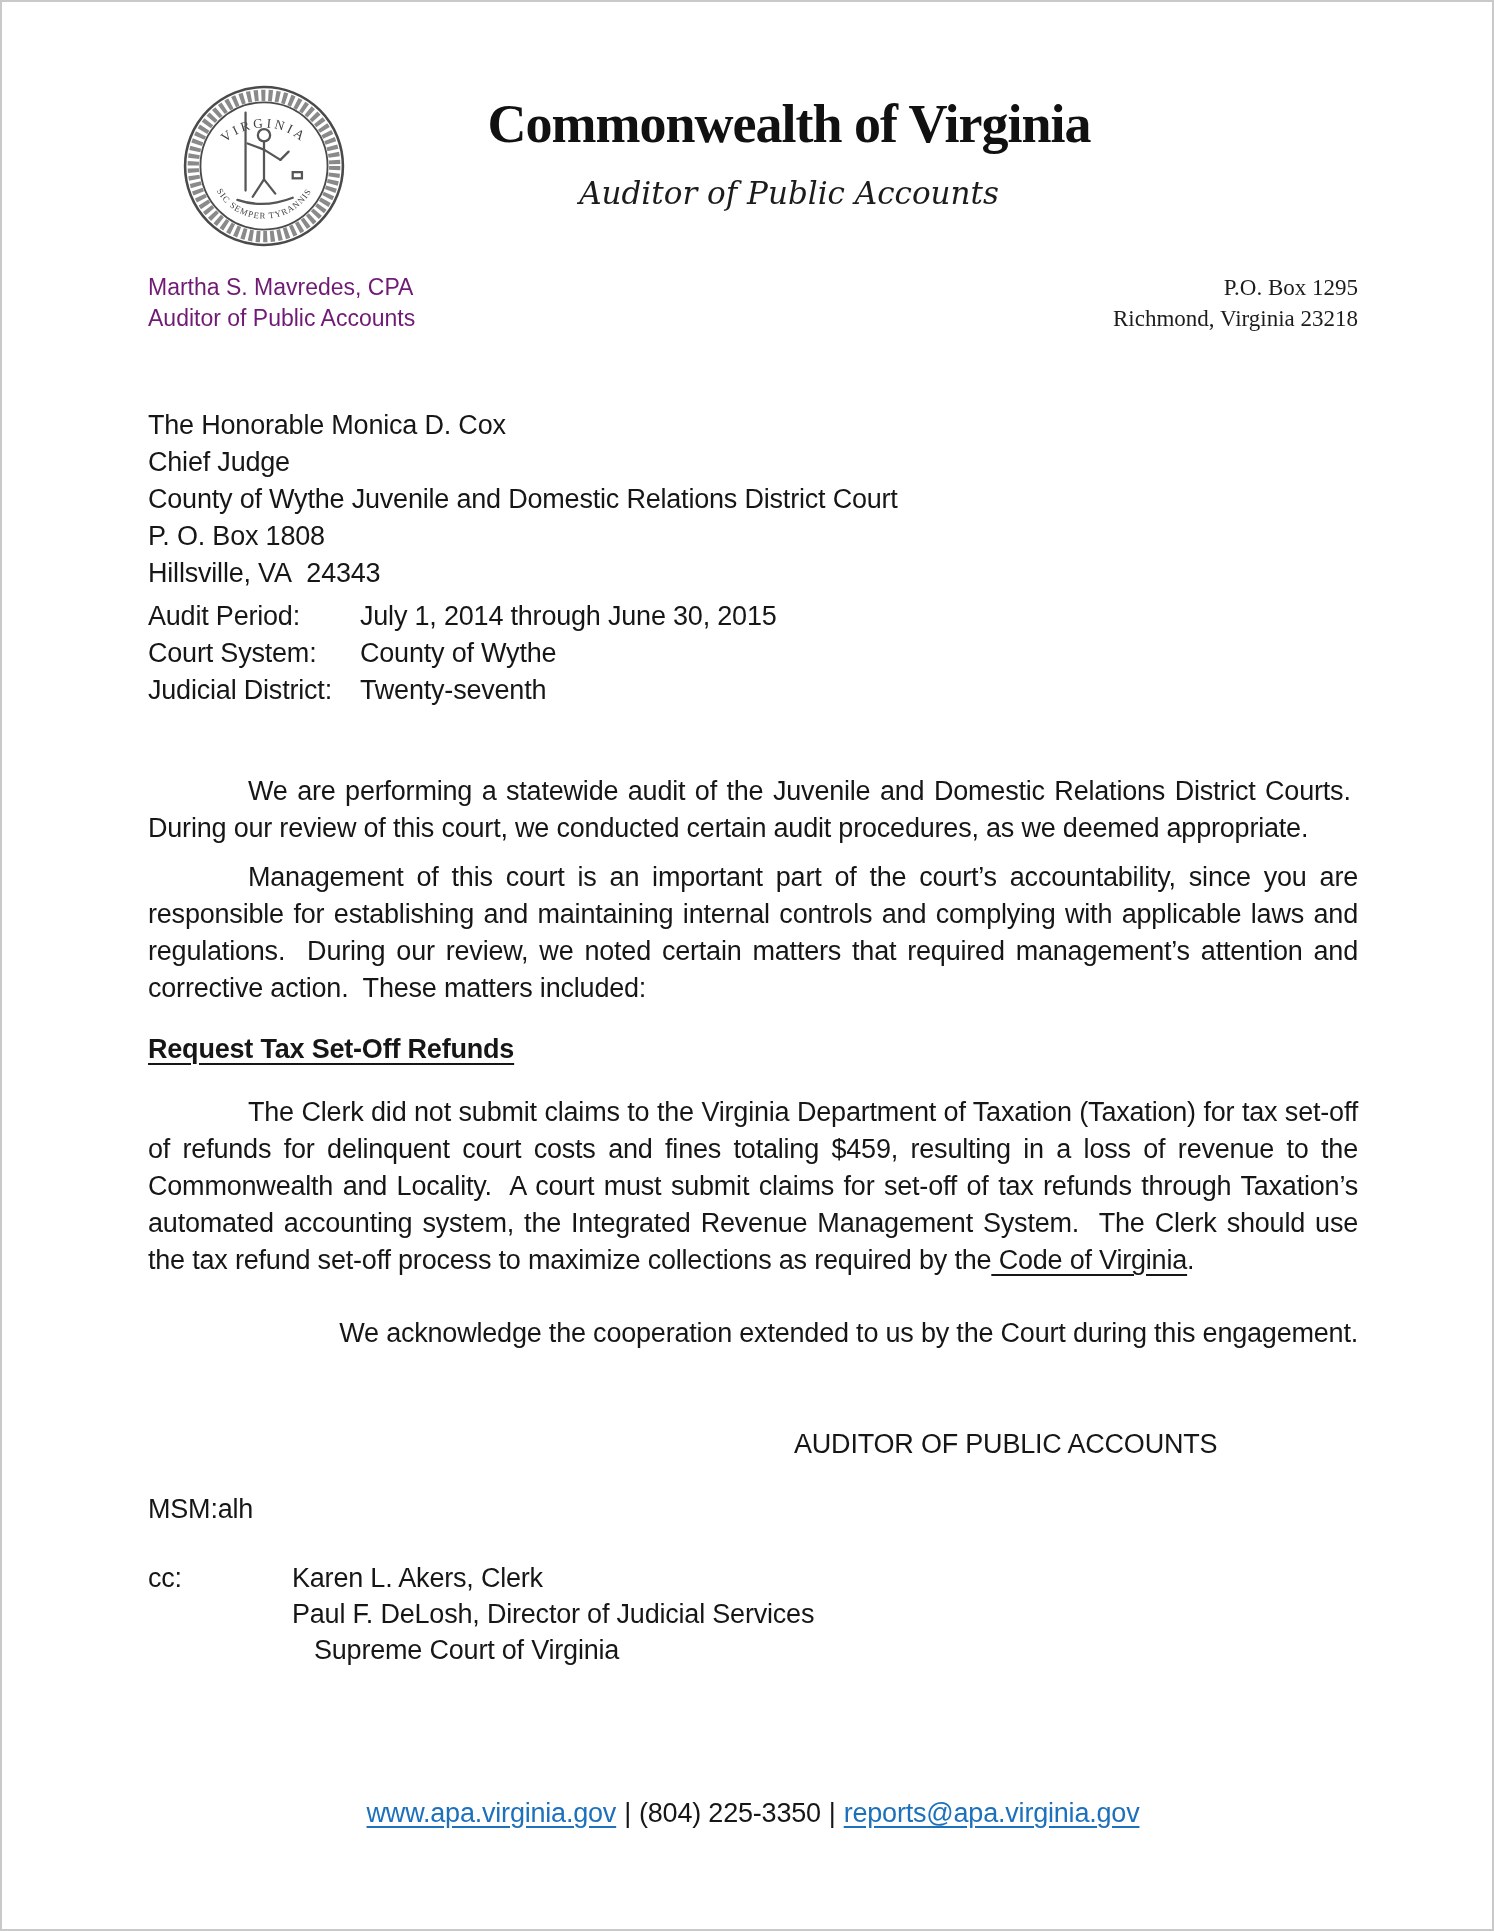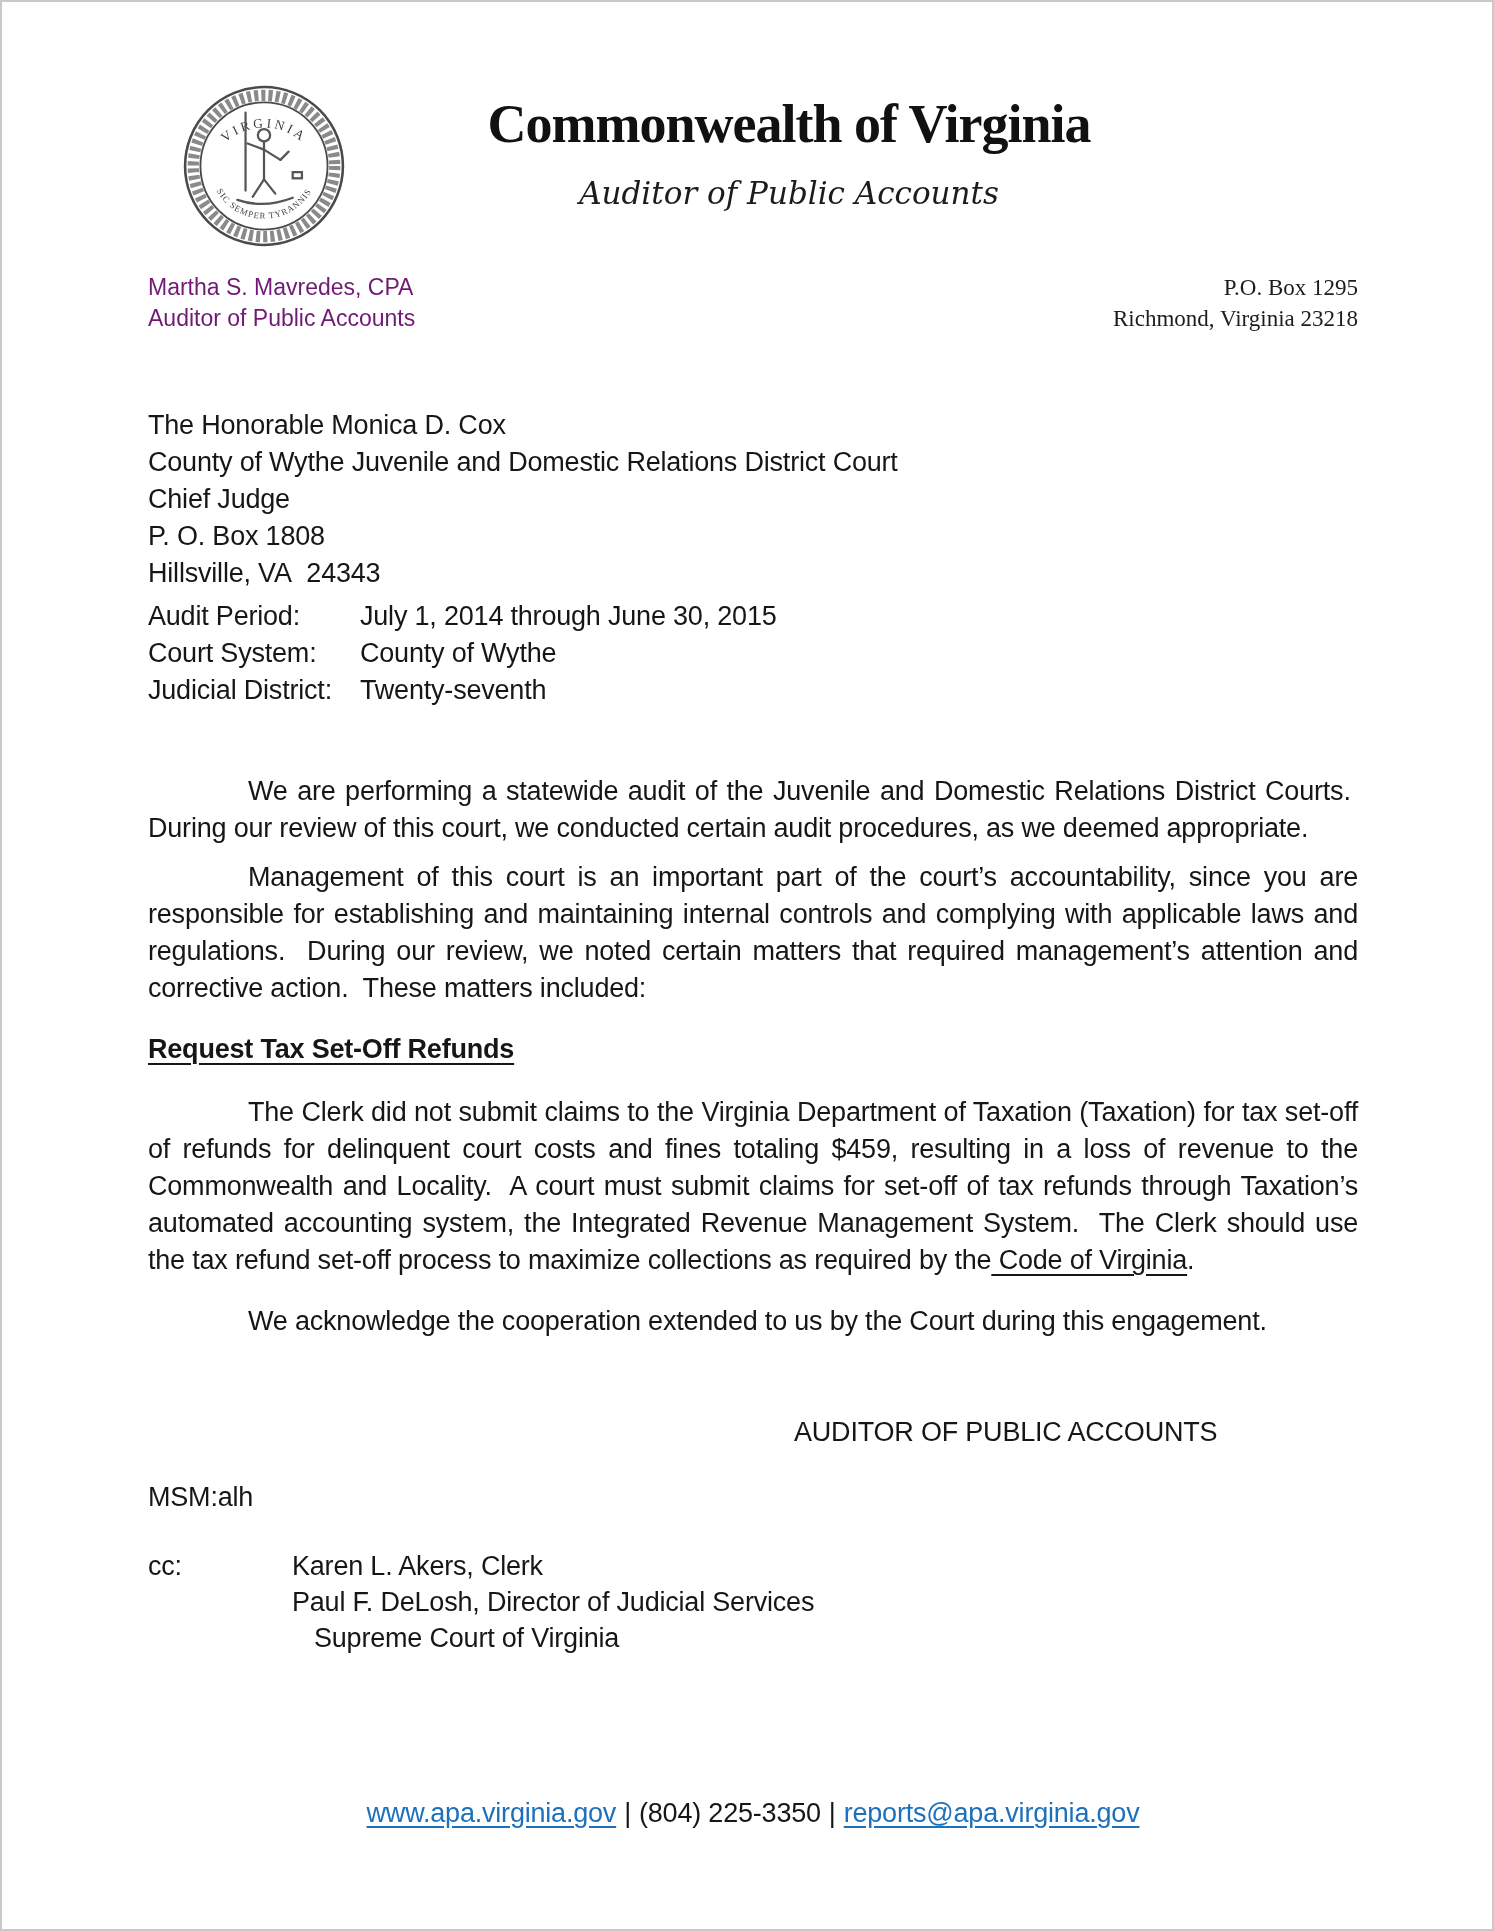--- a/index.html
+++ b/index.html
@@ -41,21 +41,21 @@
   .para{margin:0;text-align:justify;text-indent:100px;}
   .p1{margin-top:64px;}
   .p2{margin-top:12px;}
   .finding-heading{
     margin-top:24px;font-weight:bold;
     text-decoration:underline;text-decoration-thickness:2px;text-underline-offset:5px;
     display:inline-block;
   }
   .p3{margin-top:26px;}
   .code-underline{text-decoration:underline;text-decoration-thickness:2px;text-underline-offset:5px;}
-  .closing{margin-top:24px;text-align:left;}
+  .closing{margin-top:36px;text-align:right;}
   .signature{margin-top:74px;margin-left:646px;}
   .reference{margin-top:28px;}
   .cc-block{margin-top:32px;display:grid;grid-template-columns:120px 1fr;gap:24px;}
   .cc-names div{line-height:36px;}
   .cc-indent{padding-left:22px;}
   
   .footer{
     position:absolute;top:1793px;left:146px;right:134px;
     text-align:center;font-size:27px;line-height:37px;letter-spacing:-0.2px;
   }
@@ -109,22 +109,22 @@
 
     <div class="lh-right">
       <div>P.O. Box 1295</div>
       <div>Richmond, Virginia 23218</div>
     </div>
   </div>
 
 
   <div class="bodytext recipient">
     <div>The Honorable Monica D. Cox</div>
+    <div>Chief Judge</div>
     <div>County of Wythe Juvenile and Domestic Relations District Court</div>
-    <div>Chief Judge</div>
     <div>P. O. Box 1808</div>
     <div>Hillsville, VA&nbsp; 24343</div>
   </div>
 
   <div class="bodytext audit-info">
     <div>Audit Period:</div>
     <div>July 1, 2014 through June 30, 2015</div>
     <div>Court System:</div>
     <div>County of Wythe</div>
     <div>Judicial District:</div>

